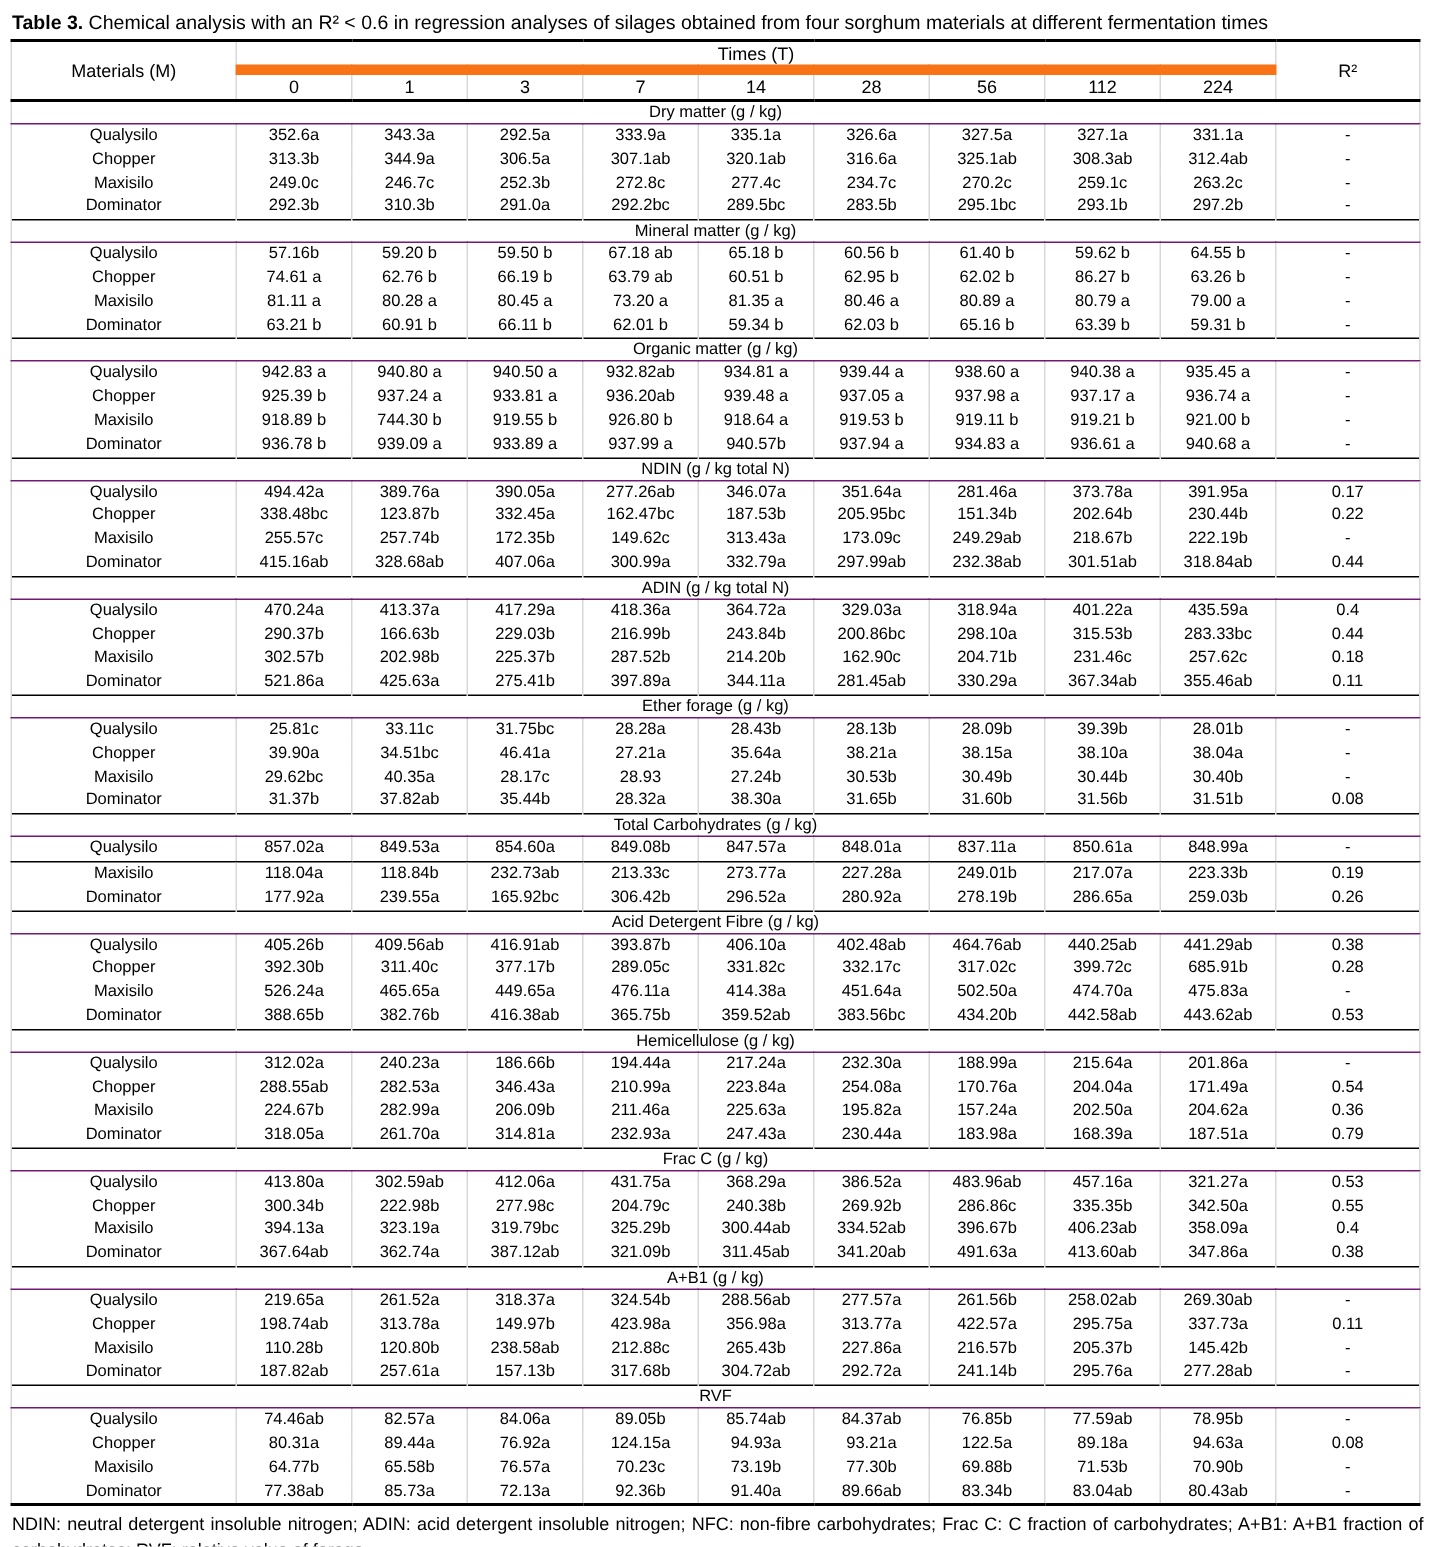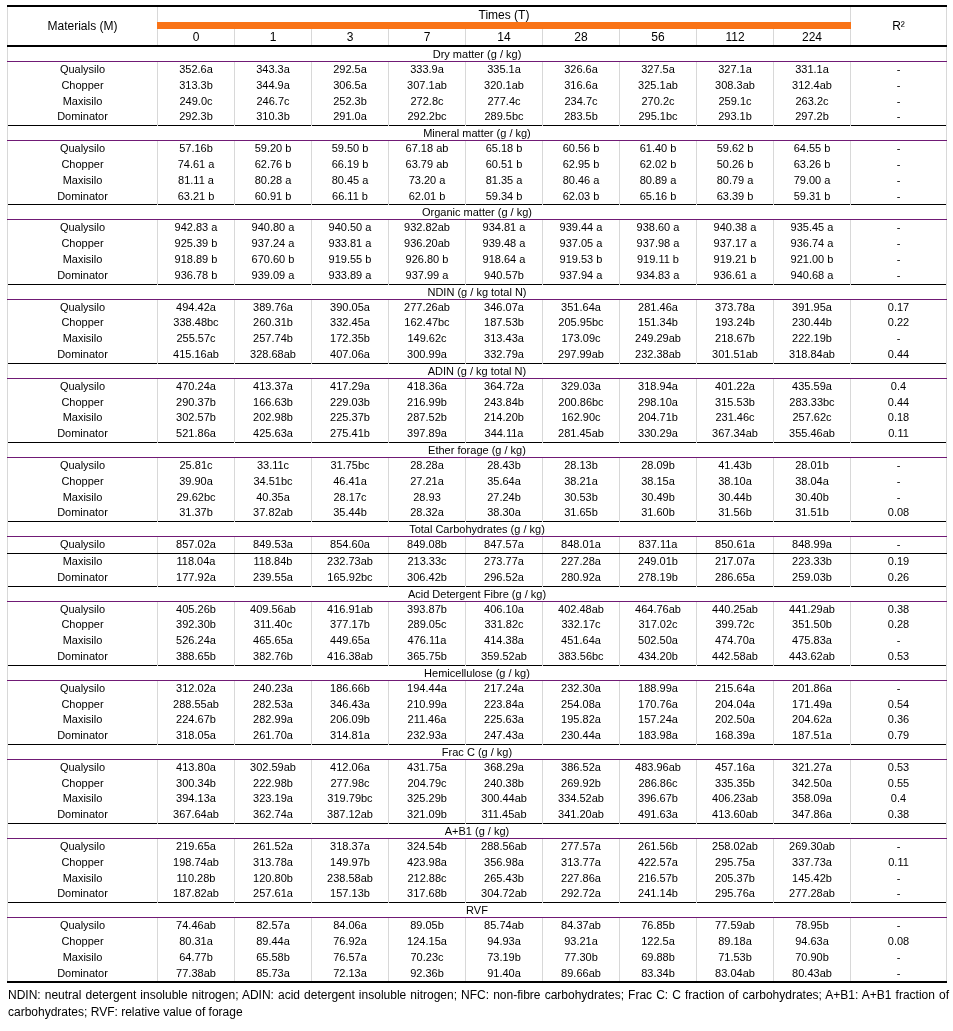--- a/index.html
+++ b/index.html
@@ -33,20 +33,21 @@
   .footnote {
     font-size:12px; line-height:1.38; margin-top:4px; margin-left:1px;
     text-align:justify; width:941px;
   }
 </style>
 </head>
 <body>
 
 <div class="wrap">
 
+  <div class="caption"><b>Table 3.</b> <span>Chemical analysis with an R² &lt; 0.6 in regression analyses of silages obtained from four sorghum materials at different fermentation times</span></div>
 
   <table class="tbl">
     <colgroup>
       <col class="c-mat">
       <col class="c-t">
         <col class="c-t">
         <col class="c-t">
         <col class="c-t">
         <col class="c-t">
       <col class="c-t">
@@ -149,21 +150,21 @@
         </tr>
         <tr class="data">
           <td>Chopper</td>
           <td>74.61 a</td>
           <td>62.76 b</td>
           <td>66.19 b</td>
           <td>63.79 ab</td>
           <td>60.51 b</td>
           <td>62.95 b</td>
           <td>62.02 b</td>
-          <td>50.26 b</td>
+          <td>86.27 b</td>
           <td>63.26 b</td>
           <td>-</td>
         </tr>
         <tr class="data">
           <td>Maxisilo</td>
           <td>81.11 a</td>
           <td>80.28 a</td>
           <td>80.45 a</td>
           <td>73.20 a</td>
           <td>81.35 a</td>
@@ -213,21 +214,21 @@
           <td>939.48 a</td>
           <td>937.05 a</td>
           <td>937.98 a</td>
           <td>937.17 a</td>
           <td>936.74 a</td>
           <td>-</td>
         </tr>
         <tr class="data">
           <td>Maxisilo</td>
           <td>918.89 b</td>
-          <td>670.60 b</td>
+          <td>744.30 b</td>
           <td>919.55 b</td>
           <td>926.80 b</td>
           <td>918.64 a</td>
           <td>919.53 b</td>
           <td>919.11 b</td>
           <td>919.21 b</td>
           <td>921.00 b</td>
           <td>-</td>
         </tr>
         <tr class="data">
@@ -257,27 +258,27 @@
           <td>346.07a</td>
           <td>351.64a</td>
           <td>281.46a</td>
           <td>373.78a</td>
           <td>391.95a</td>
           <td>0.17</td>
         </tr>
         <tr class="data">
           <td>Chopper</td>
           <td>338.48bc</td>
-          <td>260.31b</td>
+          <td>123.87b</td>
           <td>332.45a</td>
           <td>162.47bc</td>
           <td>187.53b</td>
           <td>205.95bc</td>
           <td>151.34b</td>
-          <td>193.24b</td>
+          <td>202.64b</td>
           <td>230.44b</td>
           <td>0.22</td>
         </tr>
         <tr class="data">
           <td>Maxisilo</td>
           <td>255.57c</td>
           <td>257.74b</td>
           <td>172.35b</td>
           <td>149.62c</td>
           <td>313.43a</td>
@@ -364,21 +365,21 @@
         </tr>
         <tr class="data">
           <td>Qualysilo</td>
           <td>25.81c</td>
           <td>33.11c</td>
           <td>31.75bc</td>
           <td>28.28a</td>
           <td>28.43b</td>
           <td>28.13b</td>
           <td>28.09b</td>
-          <td>41.43b</td>
+          <td>39.39b</td>
           <td>28.01b</td>
           <td>-</td>
         </tr>
         <tr class="data">
           <td>Chopper</td>
           <td>39.90a</td>
           <td>34.51bc</td>
           <td>46.41a</td>
           <td>27.21a</td>
           <td>35.64a</td>
@@ -479,21 +480,21 @@
         <tr class="data">
           <td>Chopper</td>
           <td>392.30b</td>
           <td>311.40c</td>
           <td>377.17b</td>
           <td>289.05c</td>
           <td>331.82c</td>
           <td>332.17c</td>
           <td>317.02c</td>
           <td>399.72c</td>
-          <td>351.50b</td>
+          <td>685.91b</td>
           <td>0.28</td>
         </tr>
         <tr class="data">
           <td>Maxisilo</td>
           <td>526.24a</td>
           <td>465.65a</td>
           <td>449.65a</td>
           <td>476.11a</td>
           <td>414.38a</td>
           <td>451.64a</td>

